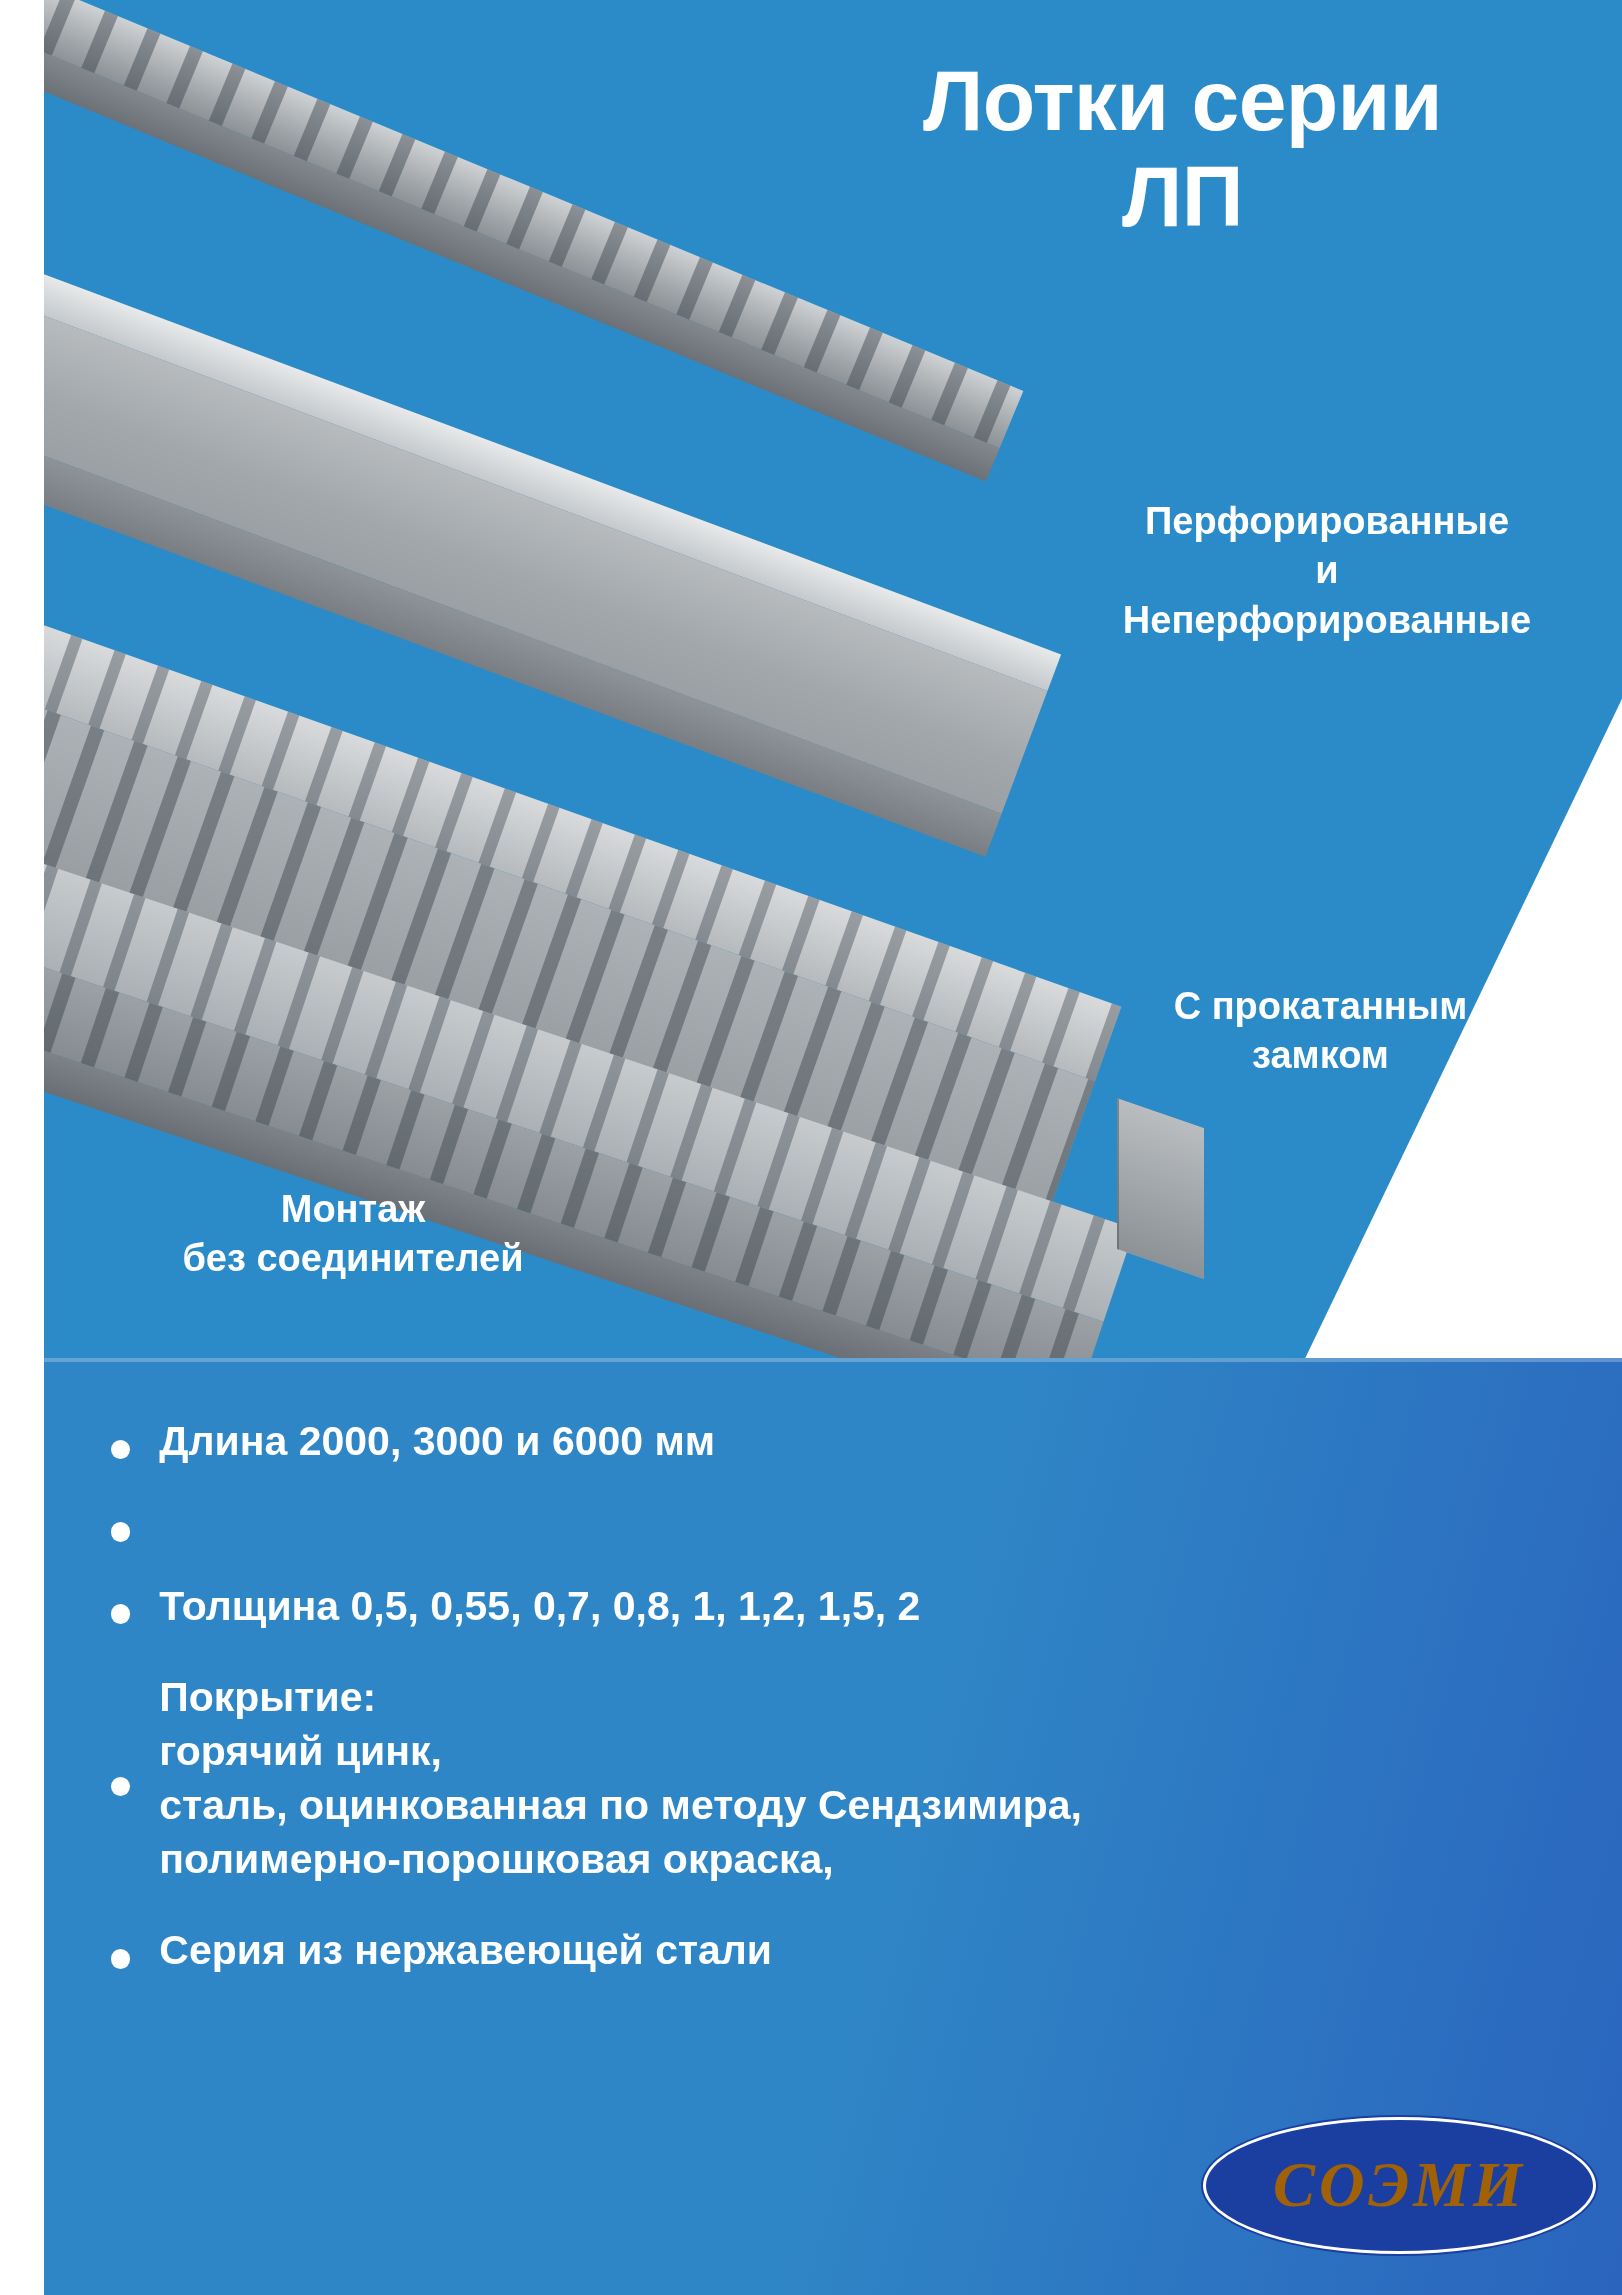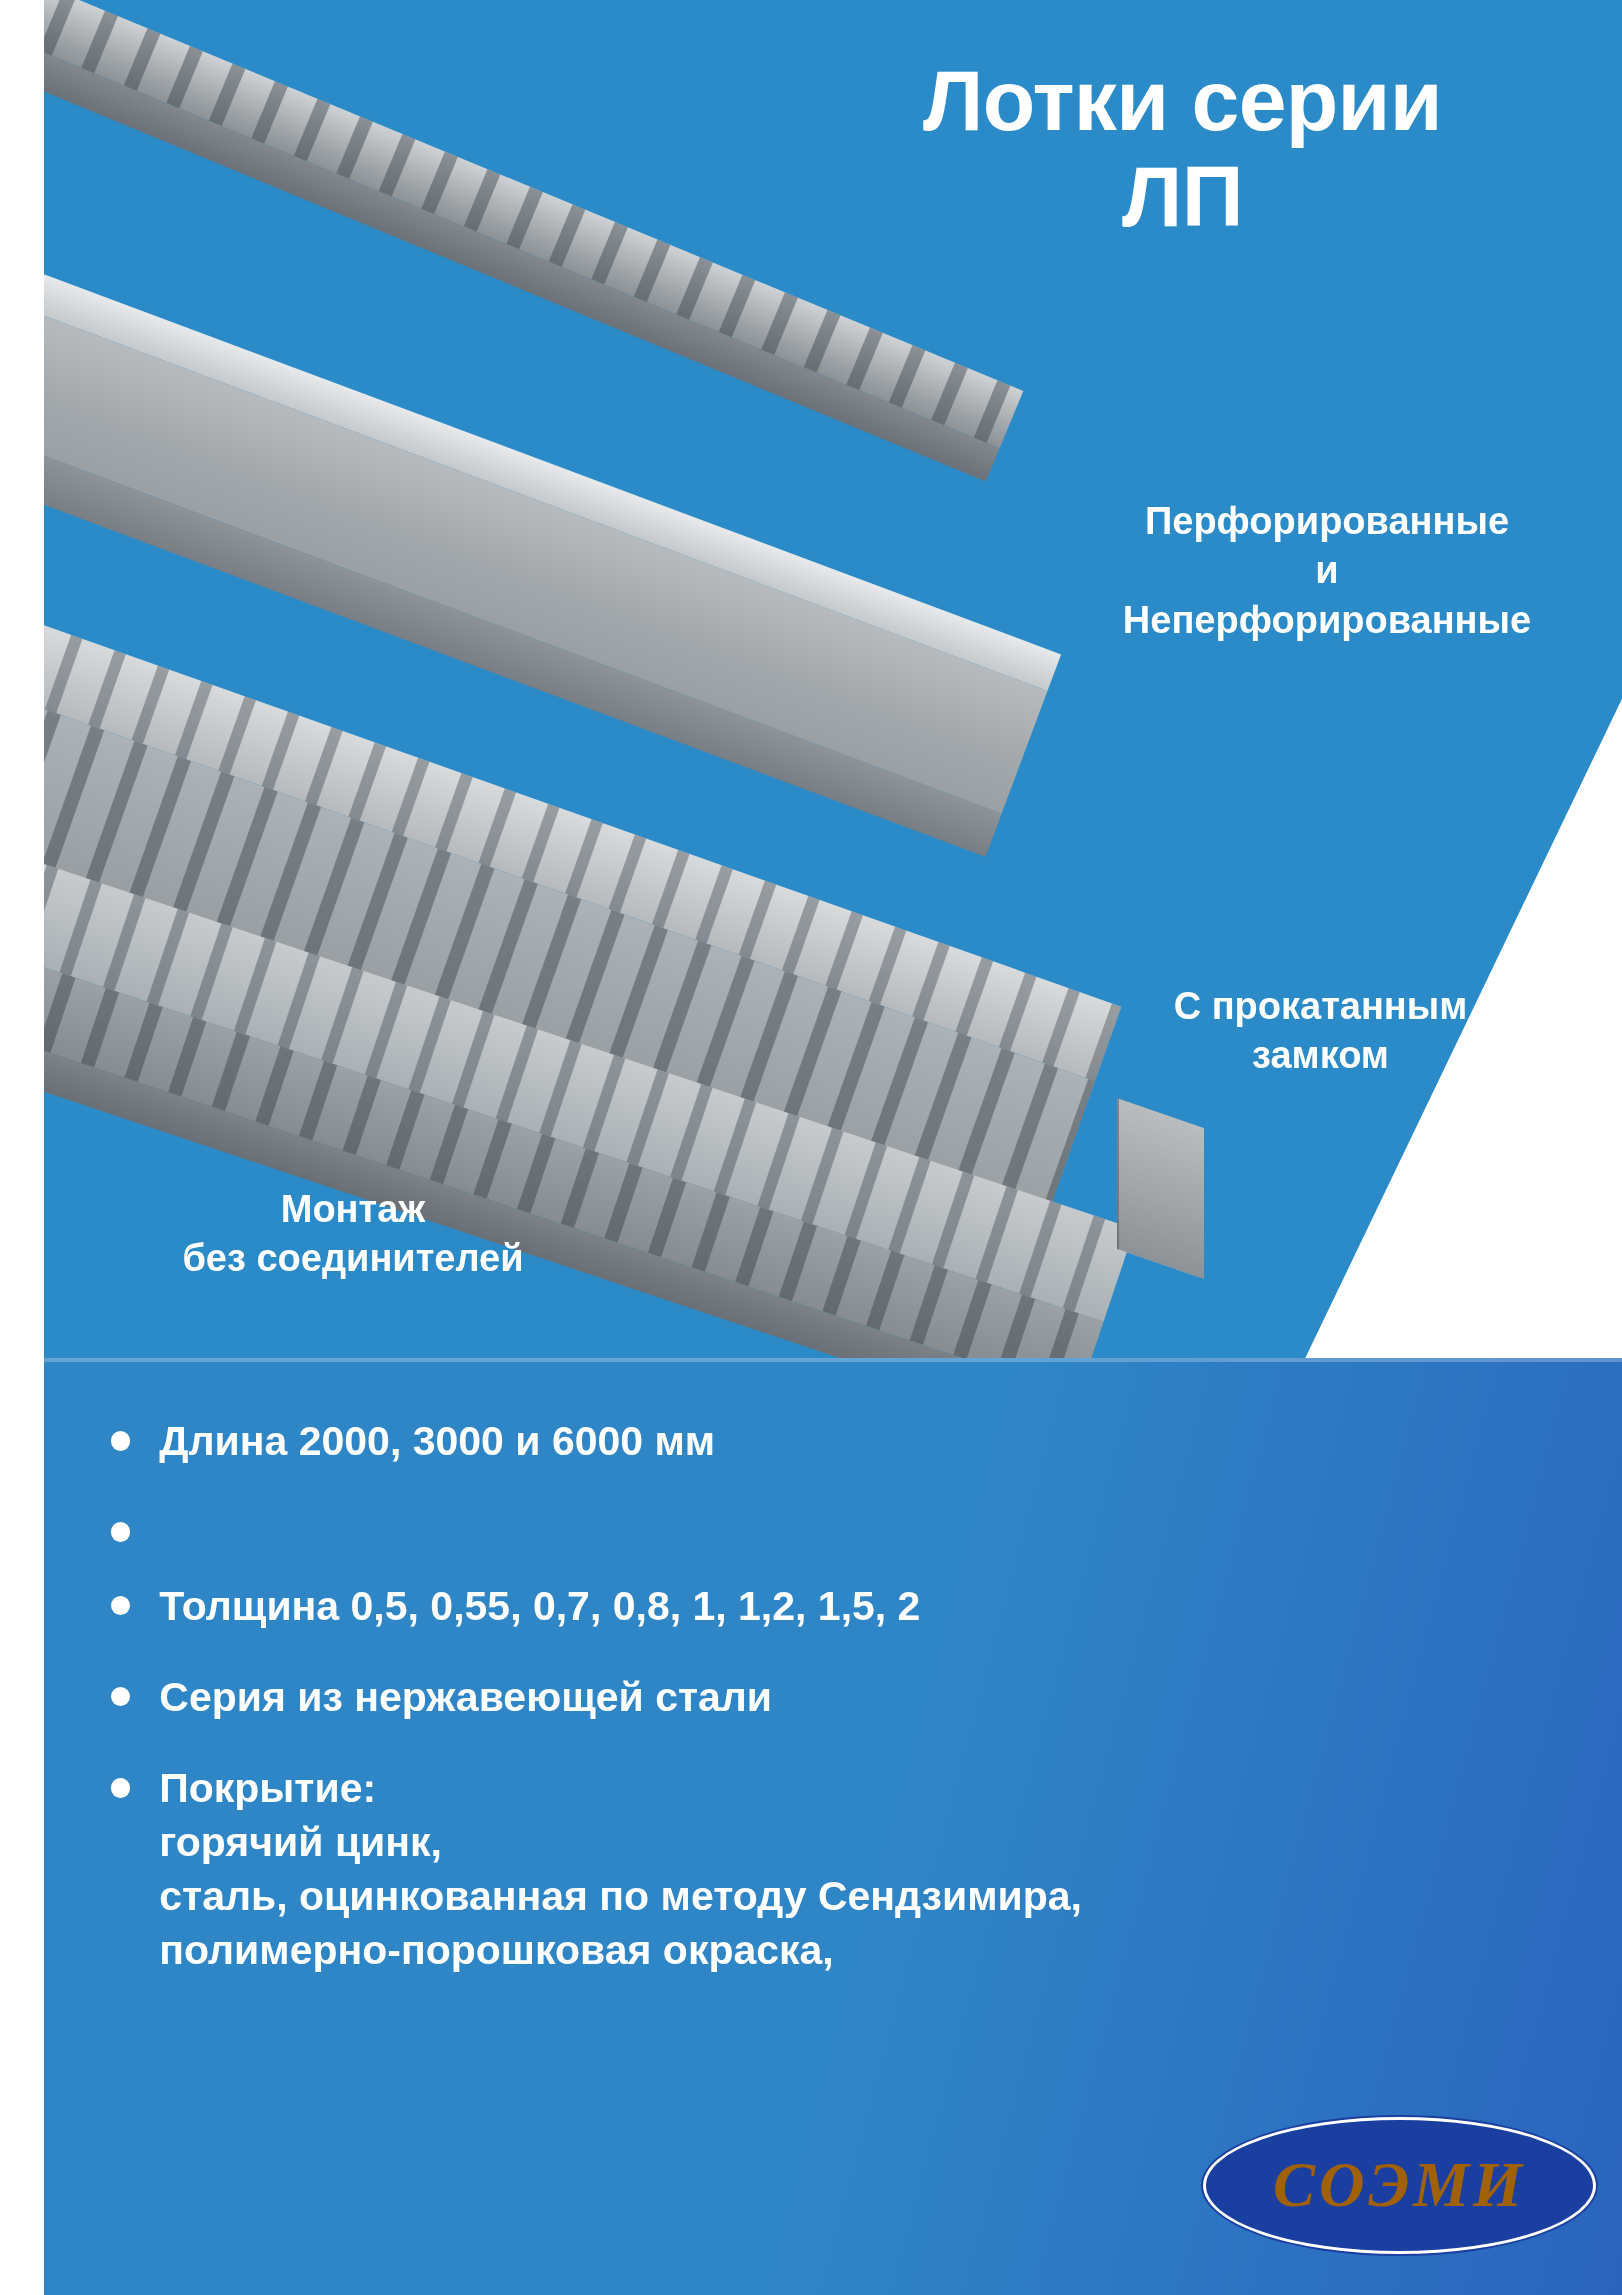--- a/index.html
+++ b/index.html
@@ -190,21 +190,21 @@
 
   .specs {
     position: absolute;
     left: 51px;
     top: 1414px;
     width: 1505px;
     color: #ffffff;
   }
   .spec-item {
     display: flex;
-    align-items: flex-start;
+    align-items: center;
     margin-bottom: 37px;
   }
   .bullet {
     flex: 0 0 auto;
     width: 19.6px; height: 19.6px;
     border-radius: 50%;
     background: #ffffff;
     margin: 17px 29px 0 15.7px;
   }
   .spec-text {
@@ -318,31 +318,31 @@
     </div>
 
 
     <div class="spec-item">
       <span class="bullet"></span>
       <span class="spec-text">Толщина 0,5, 0,55, 0,7, 0,8, 1, 1,2, 1,5, 2</span>
     </div>
 
     <div class="spec-item">
       <span class="bullet"></span>
-      <span class="spec-text">Серия из нержавеющей стали</span>
-    </div>
-
-    <div class="spec-item">
-      <span class="bullet"></span>
       <span class="spec-text">Покрытие:
 горячий цинк,
 сталь, оцинкованная по методу Сендзимира,
 полимерно-порошковая окраска,</span>
     </div>
 
+    <div class="spec-item">
+      <span class="bullet"></span>
+      <span class="spec-text">Серия из нержавеющей стали</span>
+    </div>
+
   </div>
 
   <div class="logo">
     <div class="logo-ellipse"></div>
     <div class="logo-text">СОЭМИ</div>
   </div>
 
 </div>
 
 

